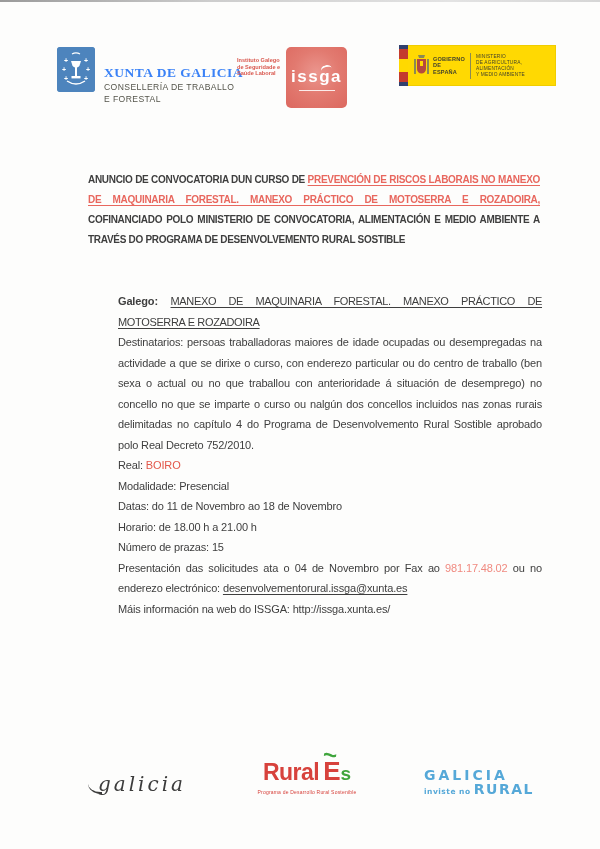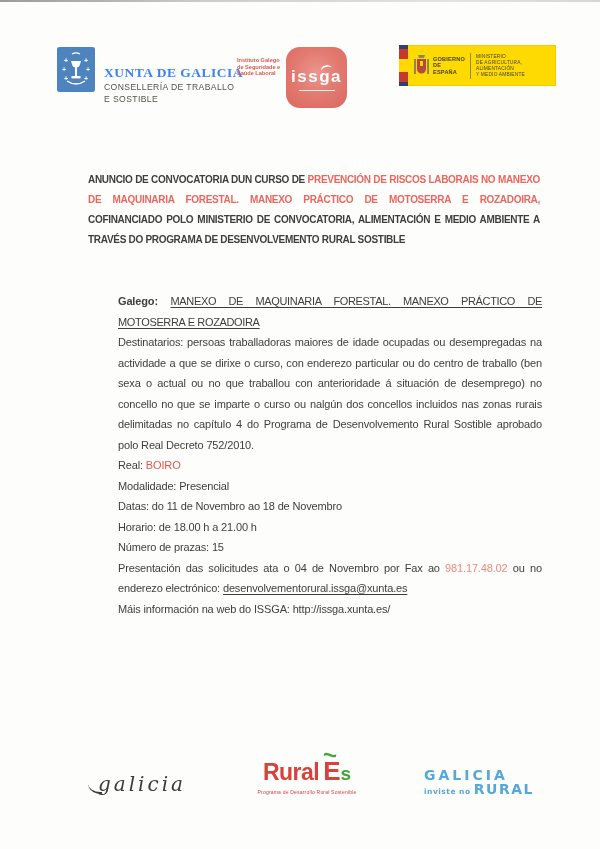--- a/index.html
+++ b/index.html
@@ -9,42 +9,42 @@
         background:linear-gradient(90deg,#9a9a9a,#cdcdcd 35%,#e3e3e3 75%,#d6d6d6);}
 
   
   .xunta{position:absolute;left:57px;top:47px;display:flex;gap:9px;}
   .xunta-crest{width:38px;height:45px;background:#4d84bd;border-radius:3px;flex:0 0 auto;}
   .xunta-name{font-size:13.5px;letter-spacing:.5px;color:#3b82f6;font-weight:bold;
         font-family:Liberation Serif, serif;margin-top:18px;}
   .xunta-dept{font-size:8.6px;color:#54544a;letter-spacing:.4px;line-height:11px;margin-top:1px;}
   .issga-small{position:absolute;left:237px;top:57px;font-size:5.6px;line-height:6.6px;
         color:#d9584e;font-weight:bold;}
-  .issga-logo{position:absolute;left:286px;top:47px;width:61px;height:61px;border-radius:14px;
+  .issga-logo{position:absolute;left:286px;top:47px;width:61px;height:61px;border-radius:5px;
         background:radial-gradient(circle at 50% 42%,#eb968e 0%,#e27a70 48%,#dc685f 100%);
         display:flex;flex-direction:column;align-items:center;justify-content:center;}
   .issga-word{color:#fff;font-size:17px;font-weight:bold;letter-spacing:1.5px;position:relative;top:3px;}
   .issga-swoosh{position:absolute;top:18px;right:15px;width:11px;height:7px;
         border-top:2px solid #fff;border-radius:50% 50% 0 0;transform:rotate(-14deg);}
   .issga-tagline-line{width:36px;height:1px;background:rgba(255,255,255,.85);margin-top:6px;}
 
   .gob{position:absolute;left:399px;top:45px;width:157px;height:41px;background:#ffd902;
         display:flex;align-items:center;box-shadow:0 0 0 1px #f0cd00 inset;}
   .gob-flag{width:9px;height:41px;flex:0 0 auto;
         background:linear-gradient(180deg,#31406e 0 10%,#c43b2e 10% 34%,#ffd900 34% 66%,#c43b2e 66% 90%,#31406e 90% 100%);}
   .gob-arms{margin:0 3px 0 5px;flex:0 0 auto;}
   .gob-name{font-size:5.6px;font-weight:bold;color:#43432c;line-height:6.6px;letter-spacing:.2px;}
   .gob-divider{width:1px;height:26px;background:#8a8a55;margin:0 5px;}
   .gob-ministry{font-size:4.8px;color:#43432c;line-height:6px;letter-spacing:.2px;}
 
   
   .announcement{position:absolute;left:88px;top:170px;width:452px;margin:0;
         text-align:justify;font-weight:bold;font-size:10px;line-height:20px;
         letter-spacing:-.3px;color:#3e3e3e;}
-  .hl{color:#e8675e;text-decoration-color:#e8675e;text-underline-offset:2px;}
+  .hl{color:#e8675e;text-decoration:underline;text-decoration-color:#e8675e;text-underline-offset:2px;}
 
   
   .details{position:absolute;left:118px;top:291px;width:424px;font-size:11px;
         line-height:20.5px;letter-spacing:-.15px;color:#3e3e3e;}
   .details p{margin:0;}
   .just{text-align:justify;}
   .ul{text-decoration:underline;text-underline-offset:2px;}
   .caps{letter-spacing:-.35px;}
   .boiro{color:#e3574a;}
   .fax{color:#f08a80;}
@@ -90,21 +90,21 @@
           <text x="29" y="34">+</text>
       </g>
       <path d="M14 14 h10 l-1.6 5 a4.5 4.5 0 0 1 -6.8 0 z" fill="#fff"></path>
       <rect x="18" y="20" width="2" height="9" fill="#fff"></rect>
       <rect x="14.5" y="29" width="9" height="2.4" fill="#fff"></rect>
       <path d="M10 34 q9 6 18 0" stroke="#fff" stroke-width="1.4" fill="none"></path>
     </svg>
     <div class="xunta-text">
       <div class="xunta-name">XUNTA DE GALICIA</div>
       <div class="xunta-dept">CONSELLERÍA DE TRABALLO</div>
-      <div class="xunta-dept">E SOSTIBLE</div>
+      <div class="xunta-dept">E FORESTAL</div>
     </div>
   </div>
 
   <div class="issga-small">
     <div>Instituto Galego</div>
     <div>de Seguridade e</div>
     <div>Saúde Laboral</div>
   </div>
 
   <div class="issga-logo">

